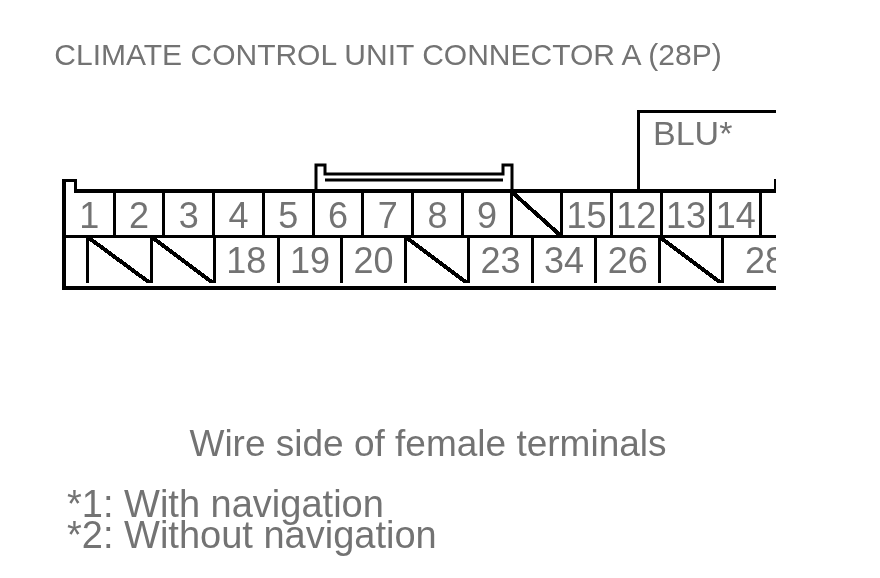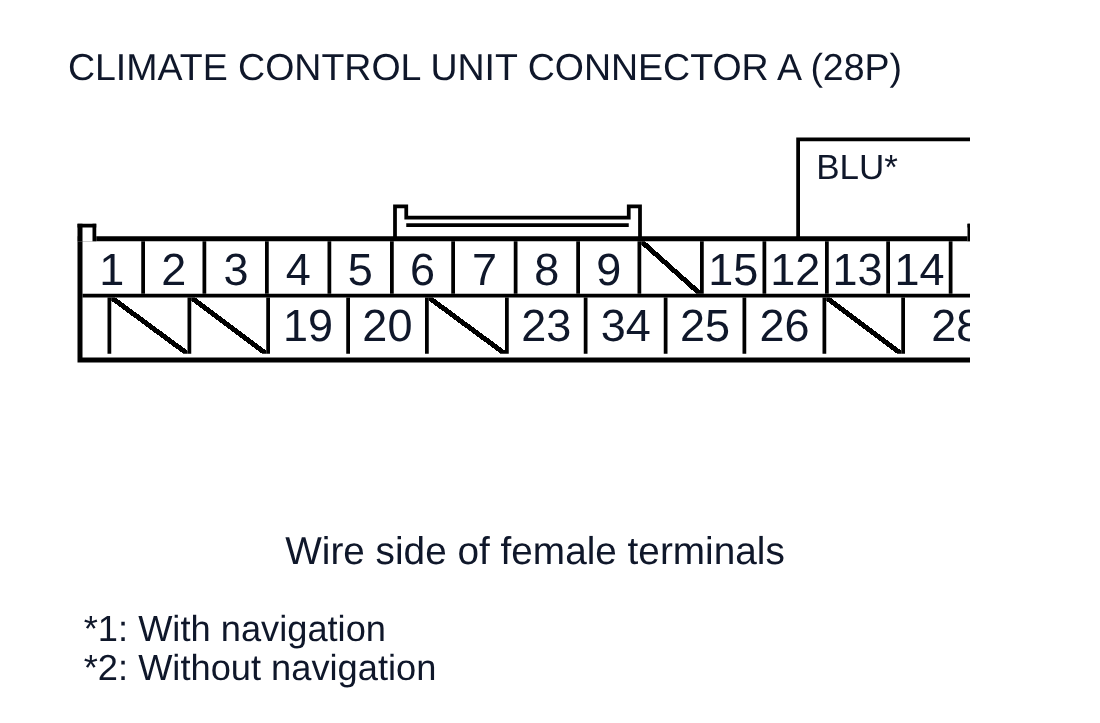--- a/index.html
+++ b/index.html
@@ -1,40 +1,40 @@
 <!DOCTYPE html>
 <html><head>
 <meta charset="utf-8">
 <style>
   html, body { margin: 0; padding: 0; background: #fff; }
   .canvas {
     position: relative;
     width: 776px; height: 578px;
     background: #ffffff;
     font-family: "Liberation Sans", sans-serif;
-    color: #0f172a;
+    color: #737373;
     overflow: hidden;
     padding-left: 16px;
   }
   * { box-sizing: border-box; }
 
   .title {
     position: absolute;
     top: 38px; left: 50%;
     transform: translateX(-50%);
     font-size: 30px;
     white-space: nowrap;
     letter-spacing: 0px;
   }
 
   
   .wire-label {
     position: absolute;
     left: 653px; top: 117px;
-    font-size: 28px;
+    font-size: 34px;
     line-height: 33px;
   }
 
   
   .connector {
     position: absolute;
     left: 62px; top: 189px;
     width: 727px; height: 101px;
     border: 4px solid #000;
     background: #fff;
@@ -78,28 +78,28 @@
     position: absolute;
     left: 0; top: 0;
     z-index: 3;
     pointer-events: none;
   }
 
   .caption {
     position: absolute;
     left: 428px; top: 423px;
     transform: translateX(-50%);
-    font-size: 31px;
+    font-size: 37px;
     white-space: nowrap;
   }
 
   .footnotes {
     position: absolute;
     left: 67px; top: 489px;
-    font-size: 29px;
+    font-size: 38px;
     line-height: 31px;
   }
 </style>
 </head>
 <body>
 
 <div class="canvas">
 
   <div class="title">CLIMATE CONTROL UNIT CONNECTOR A (28P)</div>
 
@@ -122,26 +122,26 @@
         <div class="cell">15</div>
         <div class="cell">12</div>
         <div class="cell">13</div>
         <div class="cell">14</div>
         <div class="cell blank"></div>
       </div>
     <div class="row row-bottom">
         <div class="cell blank"></div>
         <div class="cell skip"></div>
         <div class="cell skip"></div>
+        <div class="cell">18</div>
         <div class="cell">19</div>
         <div class="cell">20</div>
         <div class="cell skip"></div>
         <div class="cell">23</div>
         <div class="cell">34</div>
-        <div class="cell">25</div>
         <div class="cell">26</div>
         <div class="cell skip"></div>
         <div class="cell">28</div>
       </div>
   </div>
 
   <div class="bump bump-left"></div>
   <div class="bump bump-right"></div>
 
   <svg class="overlay" width="880" height="578" viewBox="0 0 880 578">

